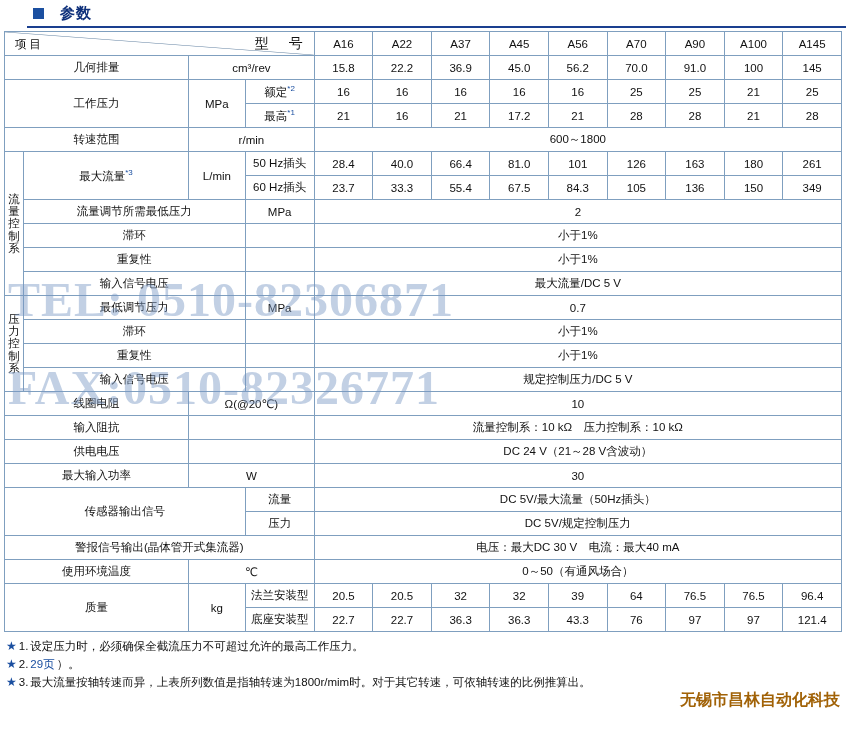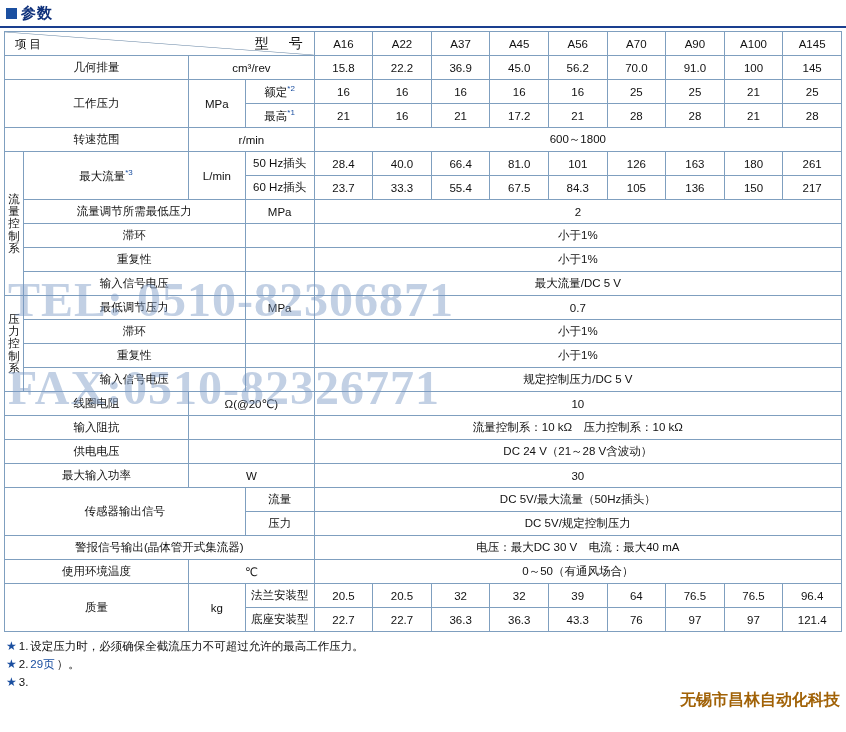--- a/index.html
+++ b/index.html
@@ -5,23 +5,24 @@
   html,body{margin:0;padding:0;}
   body{
     width:846px;height:732px;
     background:#ffffff;
     font-family:"Liberation Sans","DejaVu Sans",sans-serif;
     font-size:12px;color:#111;
     position:relative;overflow:hidden;
   }
   
   .title-bar{
-    display:flex;align-items:center;gap:4px;
+    display:flex;align-items:center;gap:16px;
     padding:4px 4px 3px 6px;
     border-bottom:2px solid #1a3f8f;
+    margin-left:27px;
   }
   .title-square{width:11px;height:11px;background:#1b4fa0;display:inline-block;}
   .title-text{font-size:15px;font-weight:bold;color:#0d2f7a;letter-spacing:1px;}
 
   
   .watermark{
     position:absolute;left:0;top:0;width:846px;height:732px;
     pointer-events:none;z-index:5;text-align:center;
   }
   .wm-line{
@@ -196,21 +197,21 @@
   <tr>
     <td class="lbl-c">60 Hz插头</td>
     <td>23.7</td>
     <td>33.3</td>
     <td>55.4</td>
     <td>67.5</td>
     <td>84.3</td>
     <td>105</td>
     <td>136</td>
     <td>150</td>
-    <td>217</td>
+    <td>349</td>
   </tr>
   <tr>
     <td class="lbl" colspan="2">流量调节所需最低压力</td>
     <td class="lbl-c unit">MPa</td>
     <td colspan="9">2</td>
   </tr>
   <tr>
     <td class="lbl" colspan="2">滞环</td>
     <td class="lbl-c unit"></td>
     <td colspan="9">小于1%</td>
@@ -331,20 +332,21 @@
   </div>
   <div class="note">
     <span class="star">★</span>
     <span>2.</span>
       <span class="blue">29页</span>
       <span>）。</span>
   </div>
   <div class="note">
     <span class="star">★</span>
     <span>3.</span>
+    <span>最大流量按轴转速而异，上表所列数值是指轴转速为1800r/mim时。对于其它转速，可依轴转速的比例推算出。</span>
   </div>
 </div>
 
 <div class="watermark">
   <div class="wm-line wm1">TEL: 0510-82306871</div>
   <div class="wm-line wm2">FAX:0510-82326771</div>
   <div class="wm-corp">无锡市昌林自动化科技</div>
 </div>
 
 </body></html>

